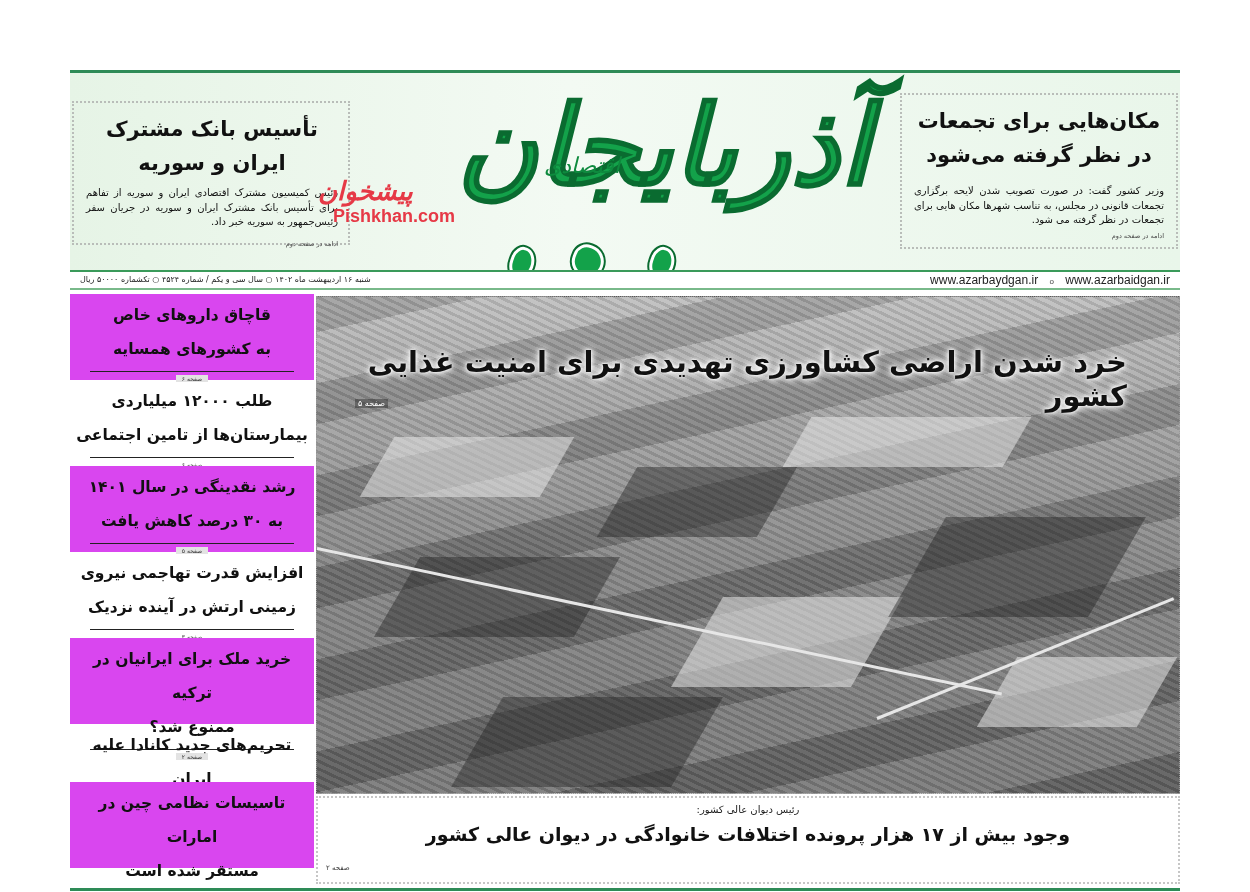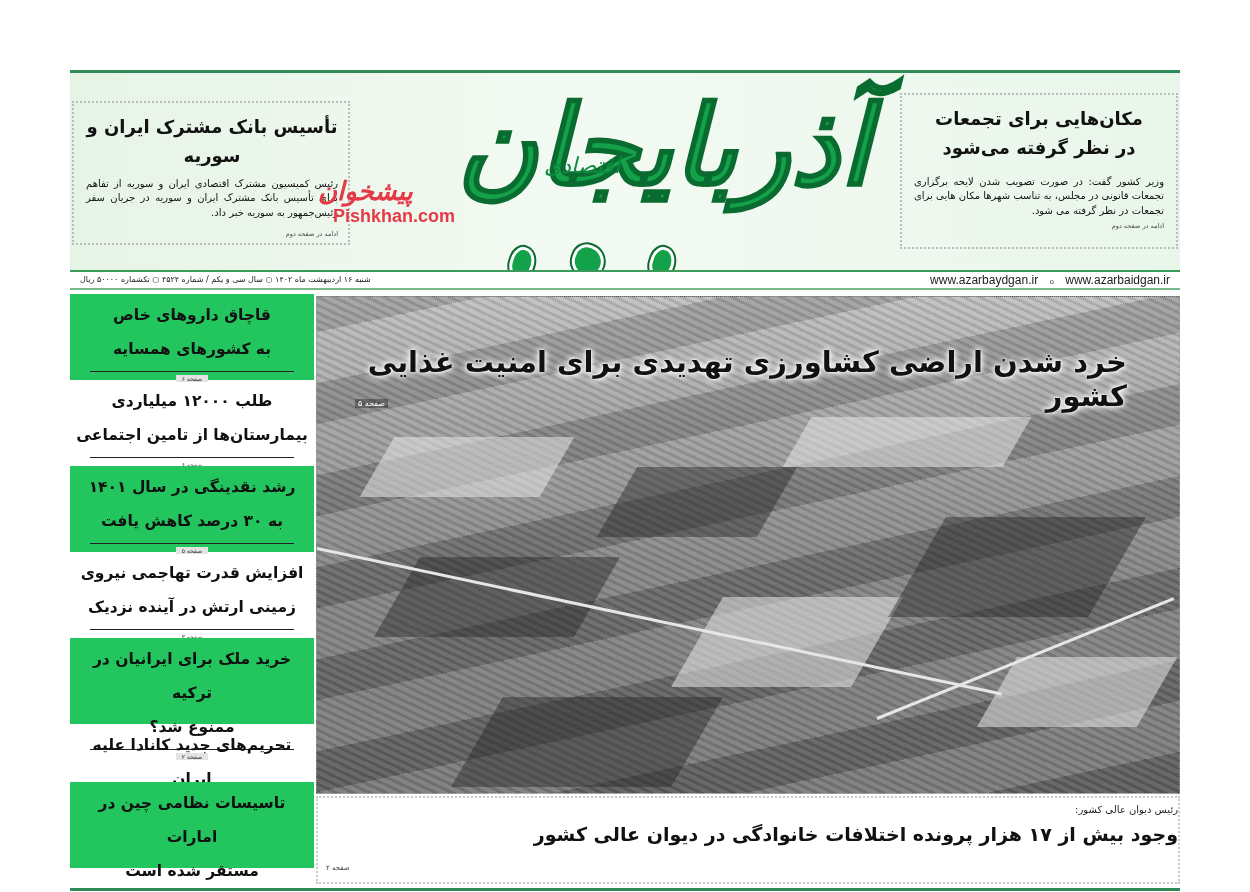--- a/index.html
+++ b/index.html
@@ -11,21 +11,21 @@
   .masthead {
     position: absolute; left: 0; top: 0; width: 1110px; height: 200px;
     background: linear-gradient(90deg, #e6f4e6 0%, #f3faf3 45%, #e9f6ea 100%);
     border-top: 3px solid #2e8b57;
   }
   .box {
     position: absolute; border: 2px dotted #b9bdb9; box-sizing: border-box; direction: rtl; text-align: right;
   }
   .box.left { left: 2px; top: 28px; width: 278px; height: 144px; padding: 10px 10px 6px 12px; }
   .box.right { left: 830px; top: 20px; width: 278px; height: 156px; padding: 10px 12px 6px 12px; }
-  .box h3 { margin: 0 0 6px; font-size: 18px; font-weight: bold; text-align: center; line-height: 1.6; }
+  .box h3 { margin: 0 0 6px; font-size: 21px; font-weight: bold; text-align: center; line-height: 1.6; }
   .box p { margin: 0; font-size: 10px; line-height: 1.45; text-align: justify; }
   .box .cont { font-size: 6.5px; color: #444; margin-top: 10px; }
   .logo { position: absolute; left: 340px; top: 0px; width: 460px; height: 215px; direction: rtl; }
   .logo .main {
     position: absolute; right: 0; top: 8px; font-family: "DejaVu Serif", serif; font-style: italic; font-weight: bold;
     font-size: 110px; color: #13a24a; -webkit-text-stroke: 2px #0a6b30; letter-spacing: -4px;
   }
   .logo .daily {
     position: absolute; right: 250px; top: 80px; font-family: "DejaVu Serif", serif; font-style: italic; font-size: 22px; color: #0e8a3e;
   }
@@ -36,21 +36,21 @@
   .wm .en { font-family: Liberation Sans, sans-serif; color: #e63946; font-size: 18px; font-weight: bold; margin-top: 2px; margin-left: 15px; }
   .infobar {
     position: absolute; left: 0; top: 200px; width: 1110px; height: 20px; border-top: 2px solid #3a9a5a; border-bottom: 2px solid #79b98a;
     background: #ffffff; box-sizing: border-box; font-size: 9px; line-height: 16px;
   }
   .infobar .date { position: absolute; left: 10px; top: 0; direction: rtl; color: #222; font-size: 8px; }
   .infobar .urls { position: absolute; right: 10px; top: 0; font-family: "Liberation Sans", sans-serif; font-size: 12px; color: #222; }
   .infobar .urls .sep { color: #444; margin: 0 8px; font-size: 8px; }
   .sidebar { position: absolute; left: 0; top: 224px; width: 244px; height: 592px; direction: rtl; }
   .item { position: relative; box-sizing: border-box; text-align: center; padding: 4px 6px 0; }
-  .item.gray { background: #22c55e; }
+  .item.gray { background: #d946ef; }
   .item h4 { margin: 0; font-size: 15.5px; font-weight: bold; line-height: 34px; }
   .item .rule { position: relative; height: 10px; margin: 0 14px; }
   .item .rule::before { content: ""; position: absolute; left: 0; right: 0; top: 5px; border-top: 1.5px solid #222; }
   .item .rule span { position: relative; background: inherit; padding: 0 6px; font-size: 6px; line-height: 10px; color: #333; }
   .item.gray .rule span { background: #e3e3e3; }
   .item.white .rule span { background: #fff; }
   .photo {
     position: absolute; left: 246px; top: 226px; width: 864px; height: 498px; border: 1px dotted #999; box-sizing: border-box; overflow: hidden;
     background:
       repeating-linear-gradient(25deg, rgba(0,0,0,0.10) 0 3px, rgba(255,255,255,0.06) 3px 7px),
@@ -59,21 +59,21 @@
   }
   .photo .fieldpatch { position: absolute; background: rgba(230,230,230,0.55); transform: skewX(-30deg); }
   .photo .dark { position: absolute; background: rgba(40,40,40,0.45); transform: skewX(-30deg); }
   .photo .road { position: absolute; height: 3px; background: #e6e6e6; transform-origin: left center; }
   .photo .headline {
     position: absolute; right: 52px; top: 48px; direction: rtl; font-size: 29px; font-weight: bold; color: #111;
     text-shadow: 0 0 3px #fff, 0 0 6px #fff, 0 0 8px #fff;
   }
   .photo .pageref { position: absolute; left: 38px; top: 102px; font-size: 8px; color: #fff; background: rgba(0,0,0,0.3); padding: 0 3px; }
   .bottom {
-    position: absolute; left: 246px; top: 726px; width: 864px; height: 88px; border: 2px dotted #c6c6c6; box-sizing: border-box; direction: rtl; 
+    position: absolute; left: 246px; top: 726px; width: 864px; height: 88px; border: 2px dotted #c6c6c6; box-sizing: border-box; direction: rtl; text-align: center;
   }
   .bottom .kicker { font-size: 10px; margin-top: 6px; color: #222; }
   .bottom .title { font-size: 19px; font-weight: bold; margin-top: 8px; letter-spacing: 0px; }
   .bottom .pref { position: absolute; left: 8px; bottom: 10px; font-size: 7px; color: #333; }
   .footline { position: absolute; left: 0; top: 818px; width: 1110px; height: 3px; background: #2e8b57; }
 </style>
 </head>
 <body>
 
 <div class="page">

